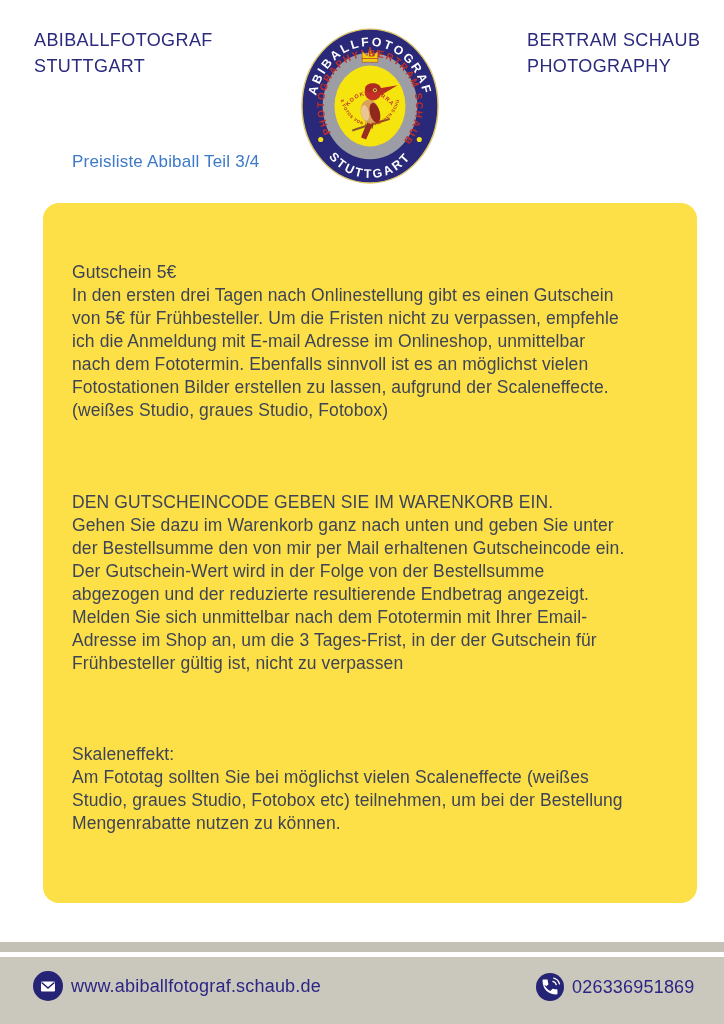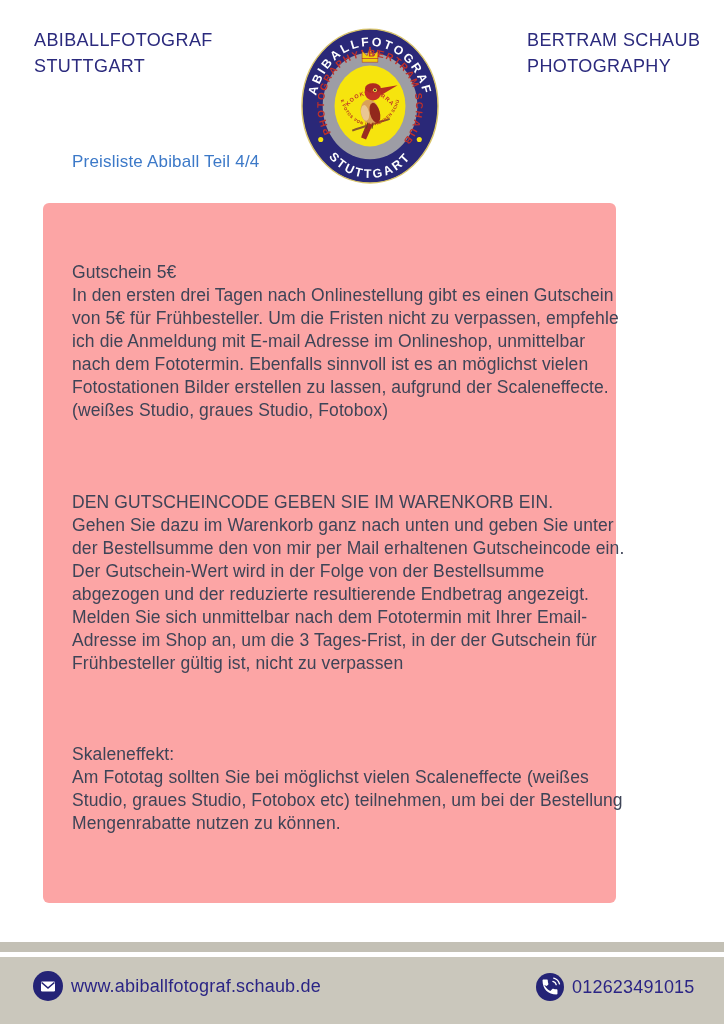--- a/index.html
+++ b/index.html
@@ -22,22 +22,22 @@
   
   .logo-wrap{position:absolute;left:301px;top:26px;width:138px;height:160px;}
   
   .subtitle{
     position:absolute;left:72px;top:152px;
     color:#3c79c8;font-size:17px;font-weight:500;letter-spacing:.2px;
   }
   
   .card{
     position:absolute;left:43px;top:203px;
-    width:573px;height:700px;
-    background:#fca5a5;border-radius:6px;
+    width:654px;height:700px;
+    background:#fde047;border-radius:16px;
   }
   .para{
     position:absolute;left:29px;width:610px;
     color:#3e4457;
     font-size:17.5px;line-height:23px;
     white-space:pre-line;
     letter-spacing:.1px;
   }
   .para-1{top:58px;}
   .para-2{top:288px;}
@@ -128,21 +128,21 @@
 
       <text class="logo-ring-text"><textPath href="#arcOuterTop" startOffset="50%" text-anchor="middle">ABIBALLFOTOGRAF</textPath></text>
       <text class="logo-ring-text"><textPath href="#arcOuterBottom" startOffset="50%" text-anchor="middle">STUTTGART</textPath></text>
       <text class="logo-inner-text"><textPath href="#arcInnerLeft" startOffset="50%" text-anchor="middle">PHOTOGRAPHY</textPath></text>
       <text class="logo-inner-text"><textPath href="#arcInnerRight" startOffset="50%" text-anchor="middle">BERTRAM SCHAUB</textPath></text>
       <text class="logo-mini-text"><textPath href="#arcCenterTop" startOffset="50%" text-anchor="middle">KOOKABURRA</textPath></text>
       <text class="logo-micro-text"><textPath href="#arcCenterBottom" startOffset="50%" text-anchor="middle">BUNTE FOTOS VON LACHENDEN SCHÜLERN</textPath></text>
     </svg>
   </div>
 
-  <div class="subtitle">Preisliste Abiball Teil 4/4</div>
+  <div class="subtitle">Preisliste Abiball Teil 3/4</div>
 
   <div class="card">
     <div class="para para-1">Gutschein 5€
 In den ersten drei Tagen nach Onlinestellung gibt es einen Gutschein
 von 5€ für Frühbesteller. Um die Fristen nicht zu verpassen, empfehle
 ich die Anmeldung mit E-mail Adresse im Onlineshop, unmittelbar
 nach dem Fototermin. Ebenfalls sinnvoll ist es an möglichst vielen
 Fotostationen Bilder erstellen zu lassen, aufgrund der Scaleneffecte.
 (weißes Studio, graues Studio, Fotobox)</div>
     <div class="para para-2">DEN GUTSCHEINCODE GEBEN SIE IM WARENKORB EIN.
@@ -173,16 +173,16 @@
   </div>
 
   <div class="footer-item right">
     <span class="icon-circle">
       <svg width="28" height="28" viewBox="0 0 24 24">
         <path d="M7.1 10.2c1.1 2.2 3 4.1 5.2 5.2l1.7-1.7c.2-.2.5-.3.8-.2.9.3 1.8.5 2.8.5.5 0 .8.4.8.8v2.8c0 .5-.4.8-.8.8C10.3 18.4 5.6 13.7 5.6 6.4c0-.5.4-.8.8-.8h2.9c.5 0 .8.4.8.8 0 1 .2 1.9.5 2.8.1.3 0 .6-.2.8l-1.3 1.2z" fill="#ffffff"></path>
         <path d="M14.5 7.2 a4 4 0 0 1 2.8 2.8" fill="none" stroke="#ffffff" stroke-width="1.2" stroke-linecap="round"></path>
         <path d="M15.2 4.4 a7 7 0 0 1 4.9 4.9" fill="none" stroke="#ffffff" stroke-width="1.2" stroke-linecap="round"></path>
       </svg>
     </span>
-    <span class="footer-text">012623491015</span>
+    <span class="footer-text">026336951869</span>
   </div>
 
 </div>
 
 </body></html>

